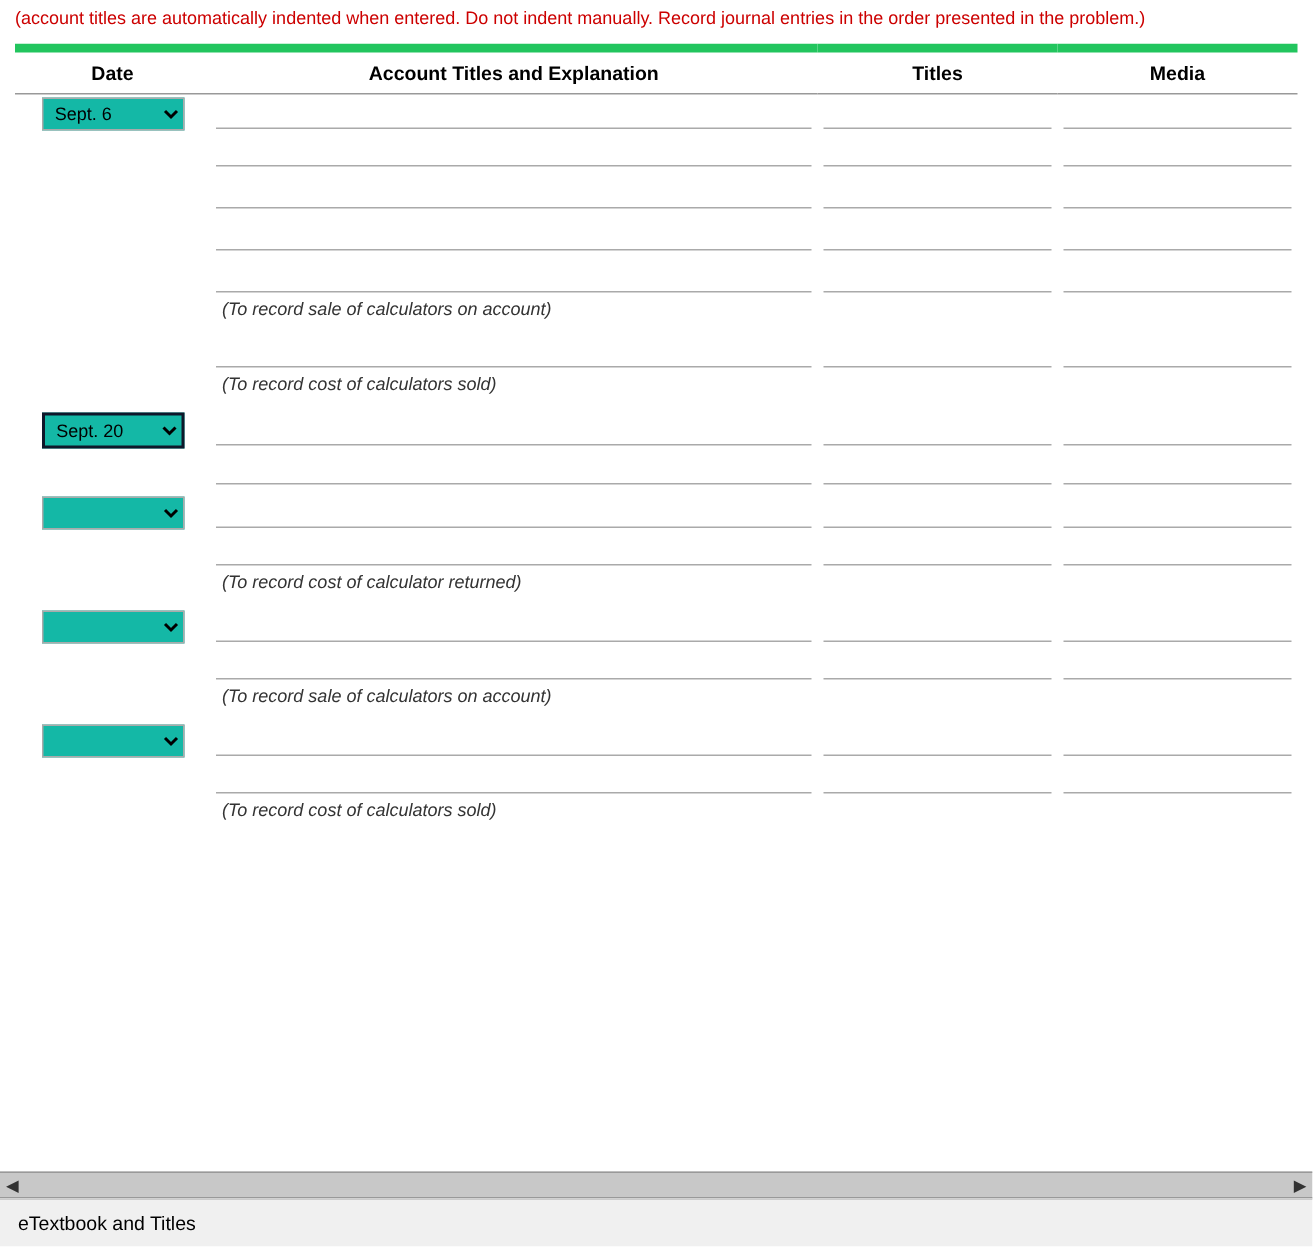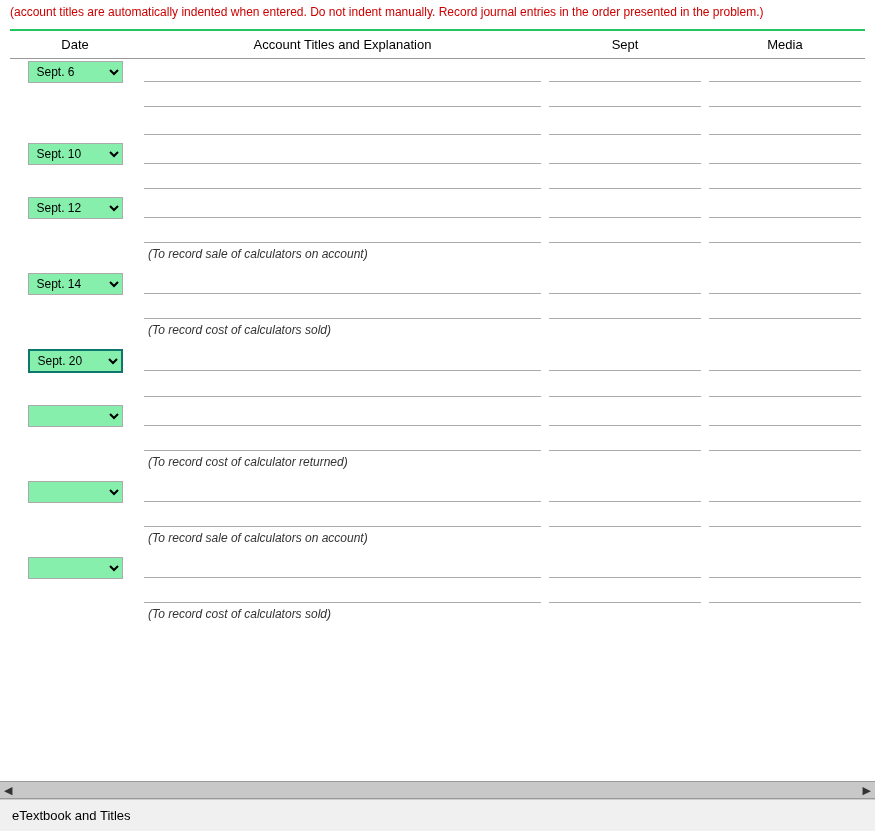--- a/index.html
+++ b/index.html
@@ -31,24 +31,24 @@
       overflow-x: auto;
     }
 
     table {
       width: 100%;
       border-collapse: collapse;
       min-width: 700px;
     }
 
     .header-row th {
-      border-top: 2px solid #22c55e;
+      border-top: 6px solid #22c55e;
       border-bottom: 1px solid #999;
       padding: 6px 8px;
-      font-weight: normal;
+      font-weight: bold;
       font-size: 13px;
       background: #fff;
     }
 
     .header-row th:first-child {
       width: 130px;
       text-align: center;
     }
 
     .header-row th:nth-child(2) {
@@ -70,25 +70,25 @@
     .journal-row td:first-child {
       width: 130px;
       text-align: center;
     }
 
     .date-select {
       font-size: 12px;
       border: 1px solid #aaa;
       padding: 2px 4px;
       width: 95px;
-      background: #86efac;
+      background: #14b8a6;
     }
 
     .date-select.highlighted {
-      border: 2px solid #0f766e;
+      border: 2px solid #0f172a;
     }
 
     .text-input {
       width: 100%;
       height: 20px;
       border: none;
       border-bottom: 1px solid #aaa;
       font-size: 12px;
       outline: none;
       background: transparent;
@@ -163,21 +163,21 @@
   <div class="top-notice">
     <span>(account titles are automatically indented when entered. Do not indent manually. Record journal entries in the order presented in the problem.)</span>
   </div>
 
   <div class="journal-container">
     <table>
       <thead>
         <tr class="header-row">
           <th>Date</th>
           <th>Account Titles and Explanation</th>
-          <th>Sept</th>
+          <th>Titles</th>
           <th>Media</th>
         </tr>
       </thead>
       <tbody id="journal-body">
       <tr class="journal-row">
             <td><select class="date-select"><option value=""></option><option value="Sept. 6" selected="">Sept. 6</option><option value="Sept. 9">Sept. 9</option><option value="Sept. 10">Sept. 10</option><option value="Sept. 12">Sept. 12</option><option value="Sept. 14">Sept. 14</option><option value="Sept. 20">Sept. 20</option></select></td>
             <td class="input-cell-wide"><input type="text" class="text-input" style=""></td>
             <td class="input-cell-narrow"><input type="text" class="number-input" style=""></td>
             <td class="input-cell-narrow"><input type="text" class="number-input" style=""></td>
           </tr>
@@ -193,58 +193,40 @@
           <tr class="journal-row">
             <td></td>
             <td class="input-cell-wide"><input type="text" class="text-input" style=""></td>
             <td class="input-cell-narrow"><input type="text" class="number-input" style=""></td>
             <td class="input-cell-narrow"><input type="text" class="number-input" style=""></td>
           </tr>
           <tr class="spacer-row">
             <td colspan="4"></td>
           </tr>
           <tr class="journal-row">
-            <td><select class="date-select"><option value=""></option><option value="Sept. 6">Sept. 6</option><option value="Sept. 9">Sept. 9</option><option value="Sept. 10" selected="">Sept. 10</option><option value="Sept. 12">Sept. 12</option><option value="Sept. 14">Sept. 14</option><option value="Sept. 20">Sept. 20</option></select></td>
-            <td class="input-cell-wide"><input type="text" class="text-input" style=""></td>
-            <td class="input-cell-narrow"><input type="text" class="number-input" style=""></td>
-            <td class="input-cell-narrow"><input type="text" class="number-input" style=""></td>
-          </tr>
-          <tr class="journal-row">
-            <td></td>
-            <td class="input-cell-wide"><input type="text" class="text-input" style=""></td>
-            <td class="input-cell-narrow"><input type="text" class="number-input" style=""></td>
-            <td class="input-cell-narrow"><input type="text" class="number-input" style=""></td>
-          </tr>
-          <tr class="spacer-row">
-            <td colspan="4"></td>
-          </tr>
-          <tr class="journal-row">
-            <td><select class="date-select"><option value=""></option><option value="Sept. 6">Sept. 6</option><option value="Sept. 9">Sept. 9</option><option value="Sept. 10">Sept. 10</option><option value="Sept. 12" selected="">Sept. 12</option><option value="Sept. 14">Sept. 14</option><option value="Sept. 20">Sept. 20</option></select></td>
-            <td class="input-cell-wide"><input type="text" class="text-input" style=""></td>
-            <td class="input-cell-narrow"><input type="text" class="number-input" style=""></td>
-            <td class="input-cell-narrow"><input type="text" class="number-input" style=""></td>
+            <td></td>
+            <td class="input-cell-wide"><input type="text" class="text-input" style=""></td>
+            <td class="input-cell-narrow"><input type="text" class="number-input" style=""></td>
+            <td class="input-cell-narrow"><input type="text" class="number-input" style=""></td>
+          </tr>
+          <tr class="spacer-row">
+            <td colspan="4"></td>
           </tr>
           <tr class="journal-row">
             <td></td>
             <td class="input-cell-wide"><input type="text" class="text-input" style=""></td>
             <td class="input-cell-narrow"><input type="text" class="number-input" style=""></td>
             <td class="input-cell-narrow"><input type="text" class="number-input" style=""></td>
           </tr>
           <tr class="explanation-row">
             <td></td>
             <td class="explanation-text" colspan="3">(To record sale of calculators on account)</td>
           </tr>
           <tr class="spacer-row">
             <td colspan="4"></td>
-          </tr>
-          <tr class="journal-row">
-            <td><select class="date-select"><option value=""></option><option value="Sept. 6">Sept. 6</option><option value="Sept. 9">Sept. 9</option><option value="Sept. 10">Sept. 10</option><option value="Sept. 12">Sept. 12</option><option value="Sept. 14" selected="">Sept. 14</option><option value="Sept. 20">Sept. 20</option></select></td>
-            <td class="input-cell-wide"><input type="text" class="text-input" style=""></td>
-            <td class="input-cell-narrow"><input type="text" class="number-input" style=""></td>
-            <td class="input-cell-narrow"><input type="text" class="number-input" style=""></td>
           </tr>
           <tr class="journal-row">
             <td></td>
             <td class="input-cell-wide"><input type="text" class="text-input" style=""></td>
             <td class="input-cell-narrow"><input type="text" class="number-input" style=""></td>
             <td class="input-cell-narrow"><input type="text" class="number-input" style=""></td>
           </tr>
           <tr class="explanation-row">
             <td></td>
             <td class="explanation-text" colspan="3">(To record cost of calculators sold)</td>

